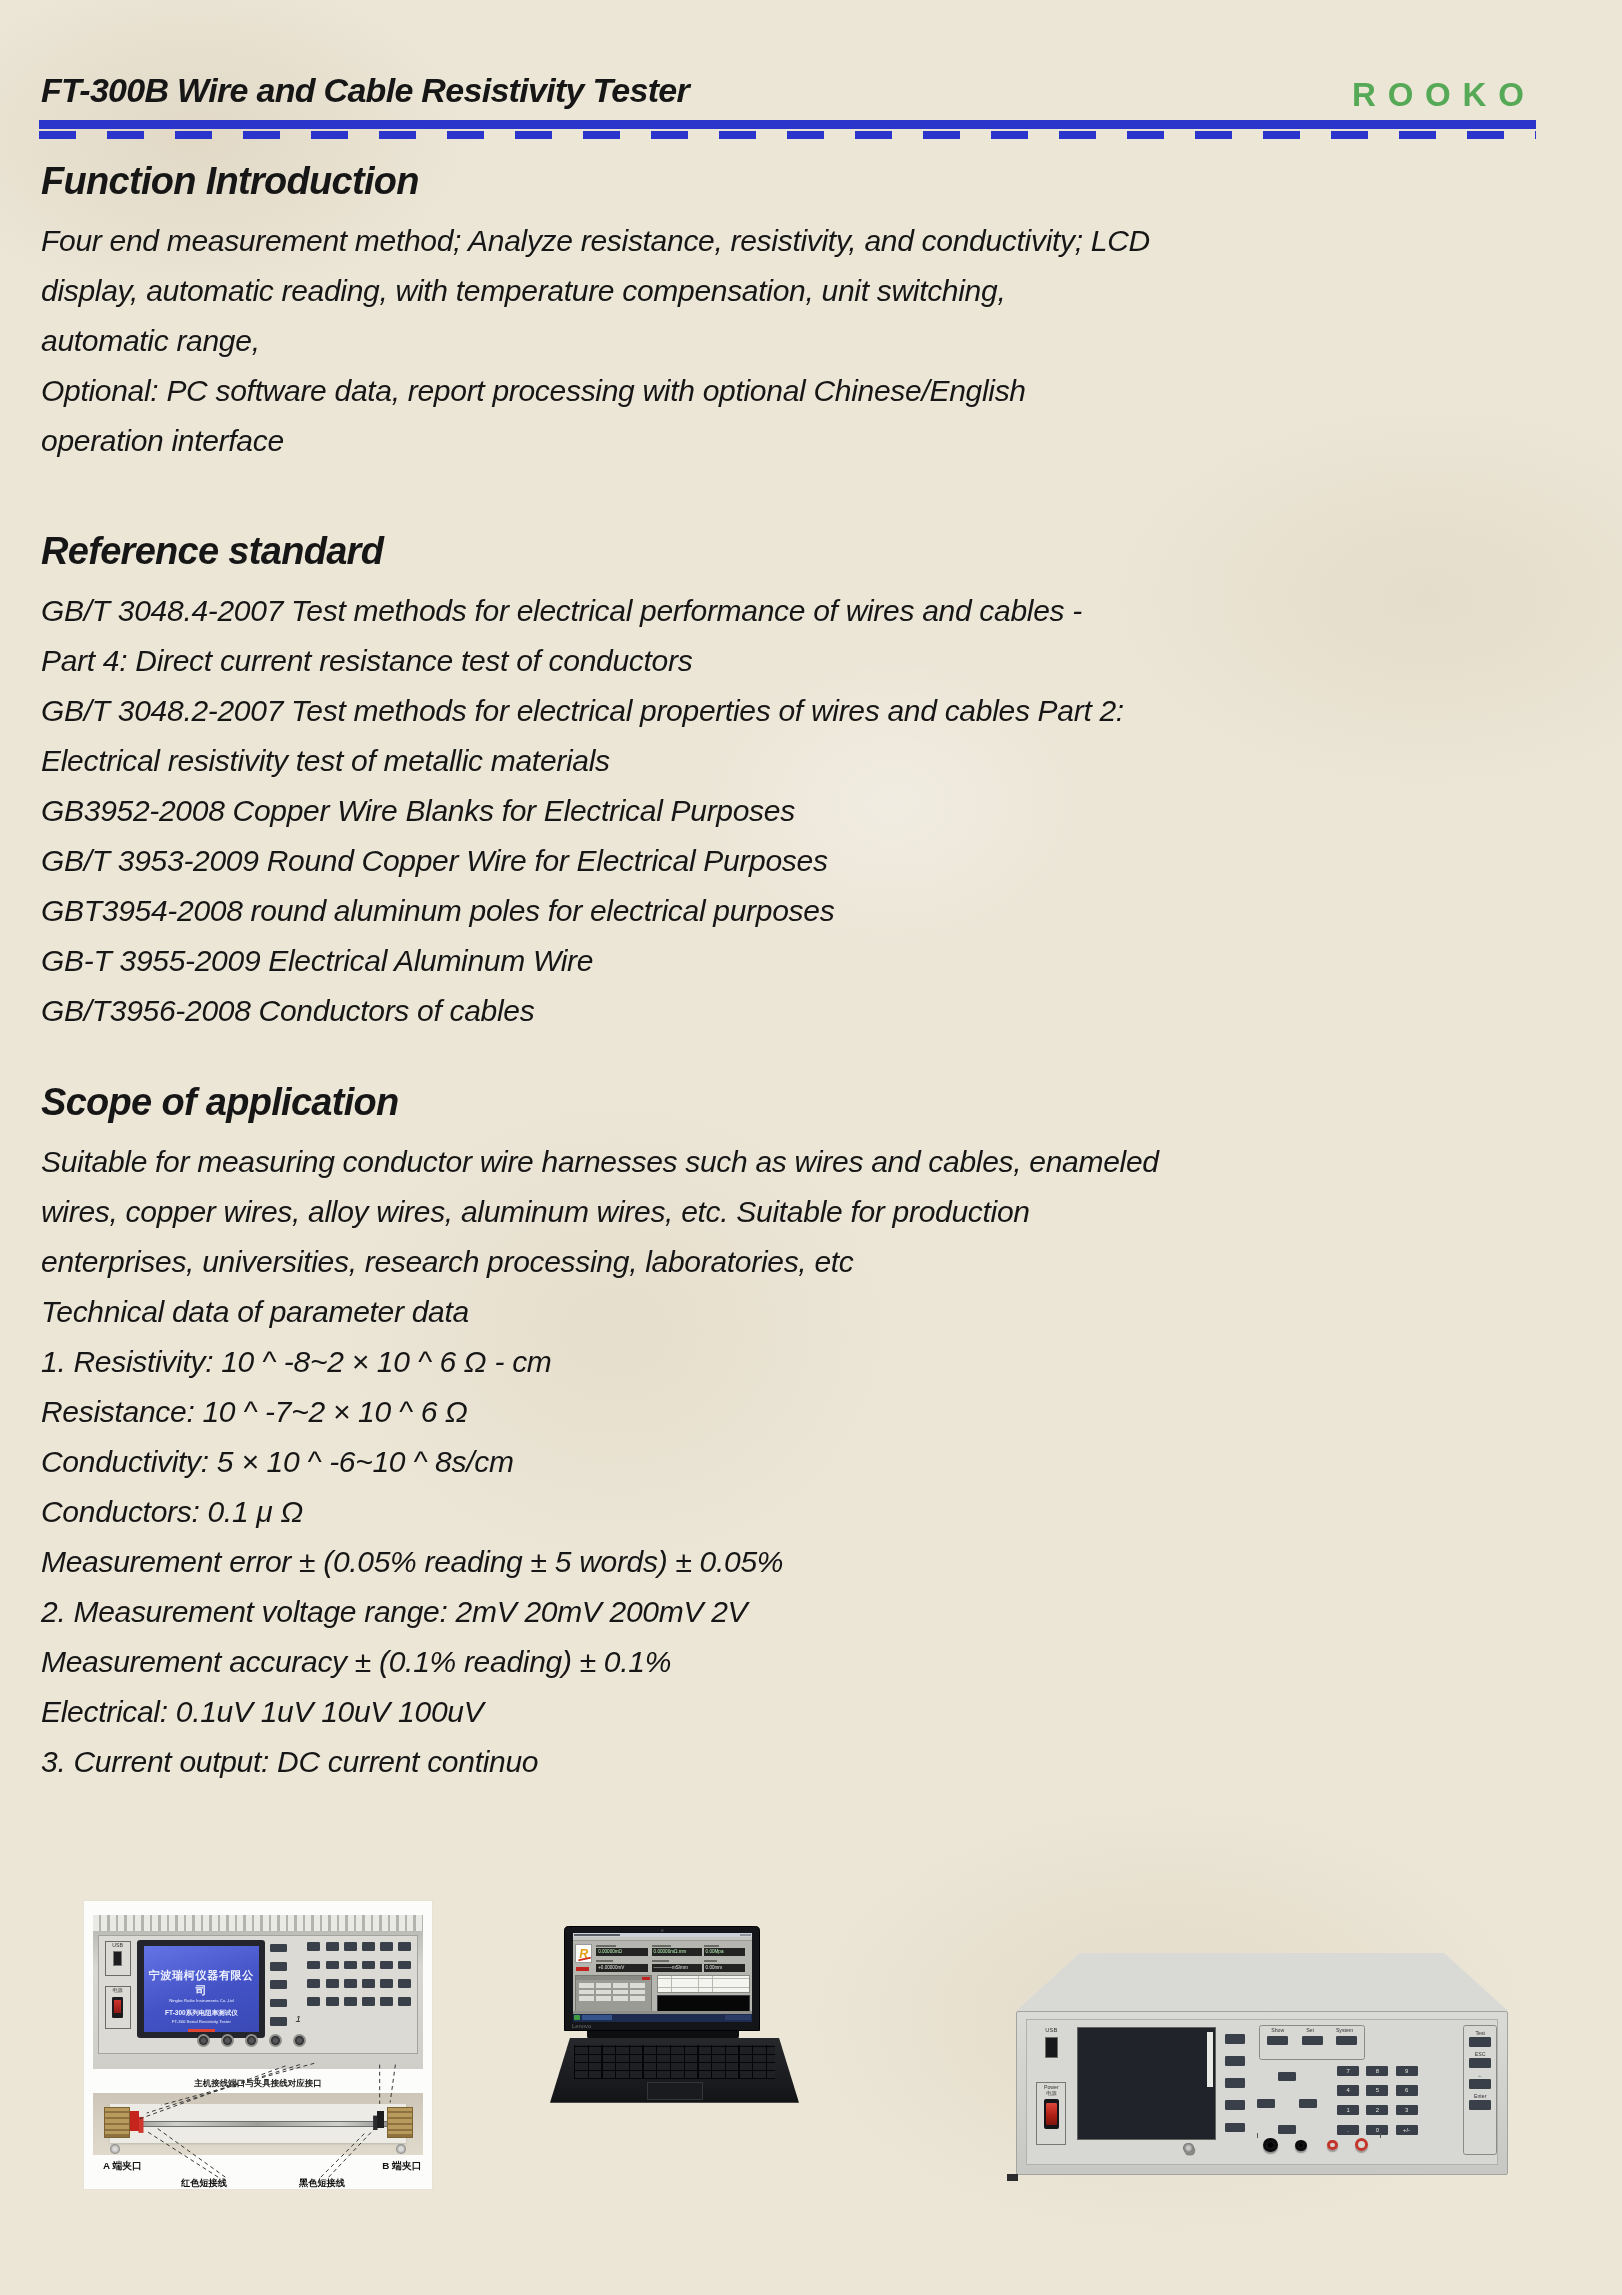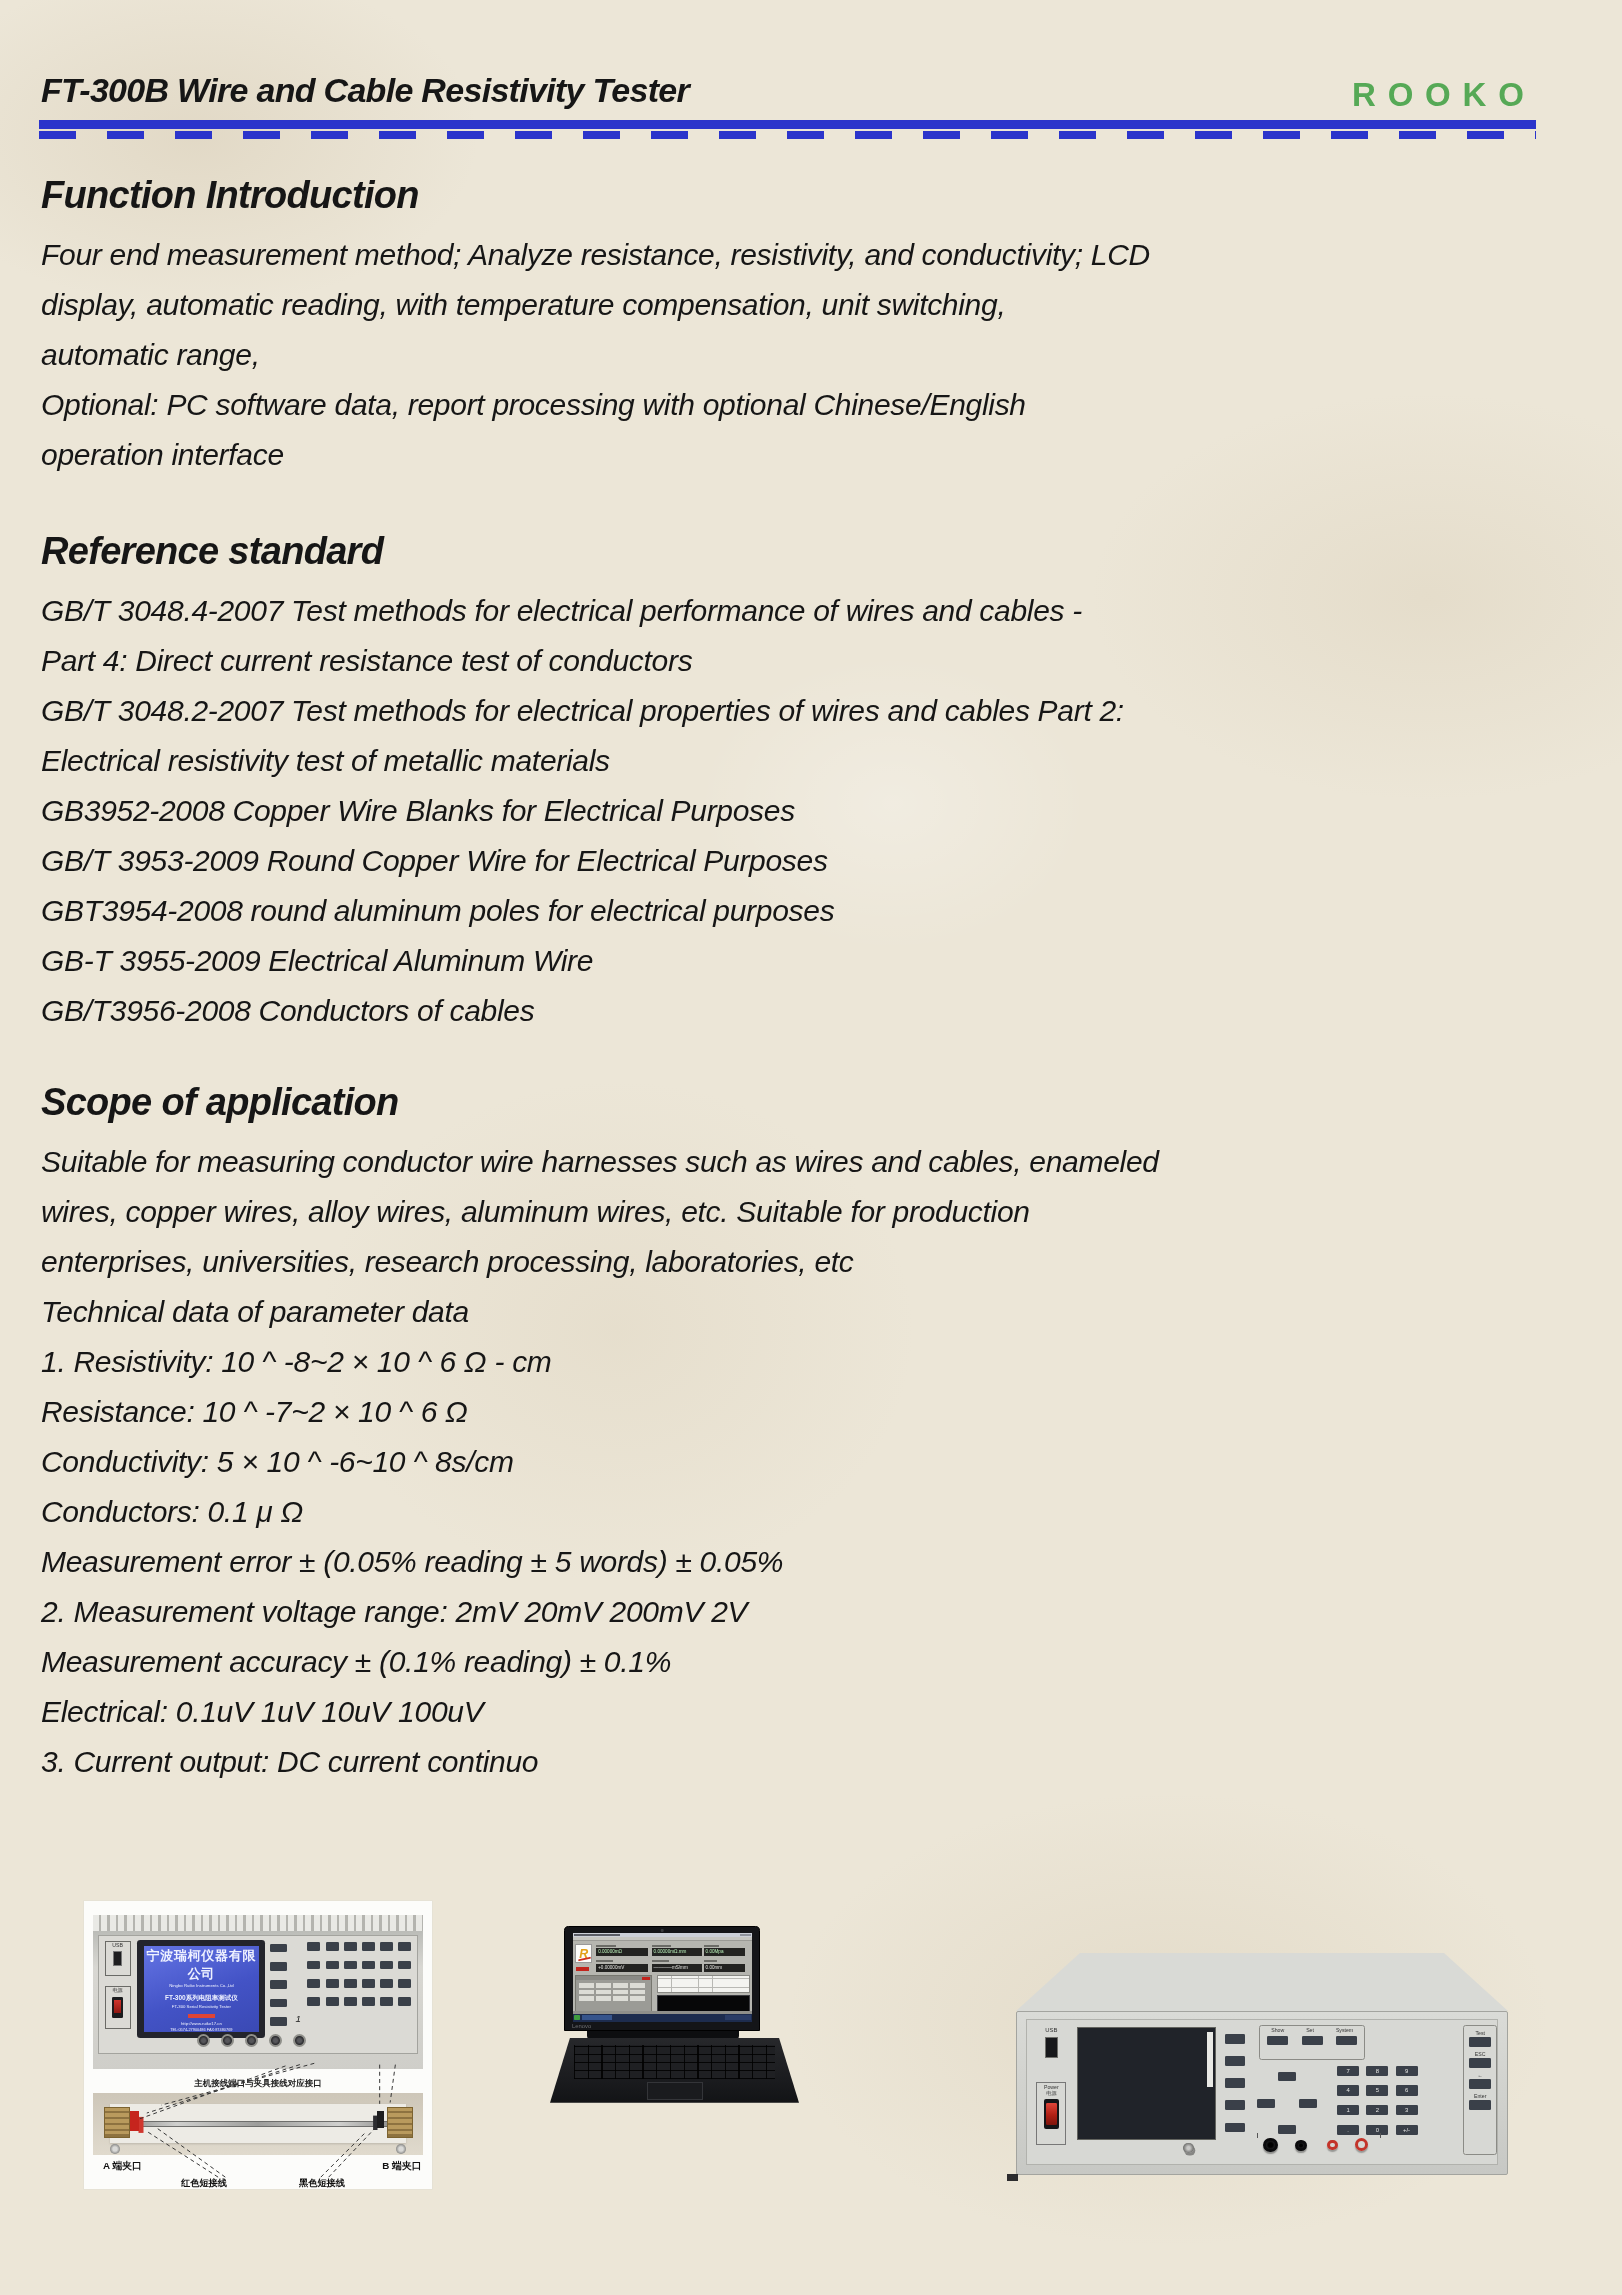--- a/index.html
+++ b/index.html
@@ -44,21 +44,21 @@
   
   .section{position:absolute;left:41px;}
   .section h2{
     font-size:38px;font-weight:bold;font-style:italic;letter-spacing:-0.7px;
     line-height:42px;margin-bottom:14.4px;white-space:nowrap;
   }
   .section .ln{
     font-size:30px;font-style:italic;letter-spacing:-0.3px;
     line-height:50px;white-space:nowrap;
   }
-  .sec-fn{top:174px;}
+  .sec-fn{top:160px;}
   .sec-ref{top:530px;}
   .sec-scope{top:1081px;}
 
   
   .fig{position:absolute;}
 
   
   .f1{left:84px;top:1901px;width:348px;height:288px;background:#fcfcfa;box-shadow:0 0 0 0.7px #e4e0d4;}
   .f1-photo{position:absolute;left:9.2px;top:14.4px;width:330px;height:154px;
     background:linear-gradient(180deg,#aeb0ac 0,#d8d7d2 34%,#cfcec9 100%);}
@@ -67,21 +67,21 @@
   .f1-panel{position:absolute;left:5.2px;top:19.6px;right:5.2px;bottom:15.7px;background:#dbdad5;border:0.7px solid #a3a39e;}
   .f1-usb{position:absolute;left:5.2px;top:5.2px;width:26px;height:35px;border:0.7px solid #6a6a66;font-size:5.2px;text-align:center;color:#333;}
   .f1-usb .port{margin:2.6px auto 0;width:9.8px;height:15.7px;background:#1e1e20;border:0.7px solid #777;}
   .f1-pwr{position:absolute;left:5.2px;top:50px;width:26px;height:43px;border:0.7px solid #6a6a66;font-size:5.2px;text-align:center;color:#333;}
   .f1-pwr .rocker{margin:2.6px auto 0;width:11.8px;height:21px;background:#1b1b1d;border-radius:1.3px;position:relative;}
   .f1-pwr .rocker i{position:absolute;left:2.6px;top:3.9px;width:6.5px;height:13px;background:linear-gradient(180deg,#d0342c,#8f1812);}
   .f1-screen{position:absolute;left:38px;top:3.9px;width:128px;height:98px;background:#23242c;border-radius:3.3px;}
   .f1-lcd{position:absolute;left:6.5px;top:5.9px;right:6.5px;bottom:5.9px;
     background:linear-gradient(160deg,#6474e4 0,#4353c6 55%,#3a49b4 100%);
     color:#eef1ff;text-align:center;overflow:hidden;}
-  .f1-lcd .l1{font-size:13px;font-weight:bold;margin-top:1px;letter-spacing:0.7px;}
+  .f1-lcd .l1{font-size:11px;font-weight:bold;margin-top:22px;letter-spacing:0.7px;}
   .f1-lcd .l2{font-size:4.3px;margin-top:0.7px;}
   .f1-lcd .l3{font-size:6.5px;font-weight:bold;margin-top:5.9px;}
   .f1-lcd .l4{font-size:4.3px;margin-top:0.7px;}
   .f1-lcd .redbar{width:27.5px;height:3.3px;background:#e04434;margin:5.2px auto 0;}
   .f1-lcd .l5{font-size:4.3px;margin-top:3.9px;}
   .f1-lcd .l6{font-size:3.9px;margin-top:0.7px;}
   .f1-softkeys{position:absolute;left:171px;top:7.9px;width:17px;}
   .f1-softkeys .key{width:17px;height:8.5px;background:#3a4049;border-radius:1.3px;margin-bottom:9.8px;}
   .f1-callout{position:absolute;left:196px;top:77px;font-size:9.8px;font-style:italic;color:#222;}
   .f1-keypad{position:absolute;left:208px;top:6.5px;width:107px;display:grid;

